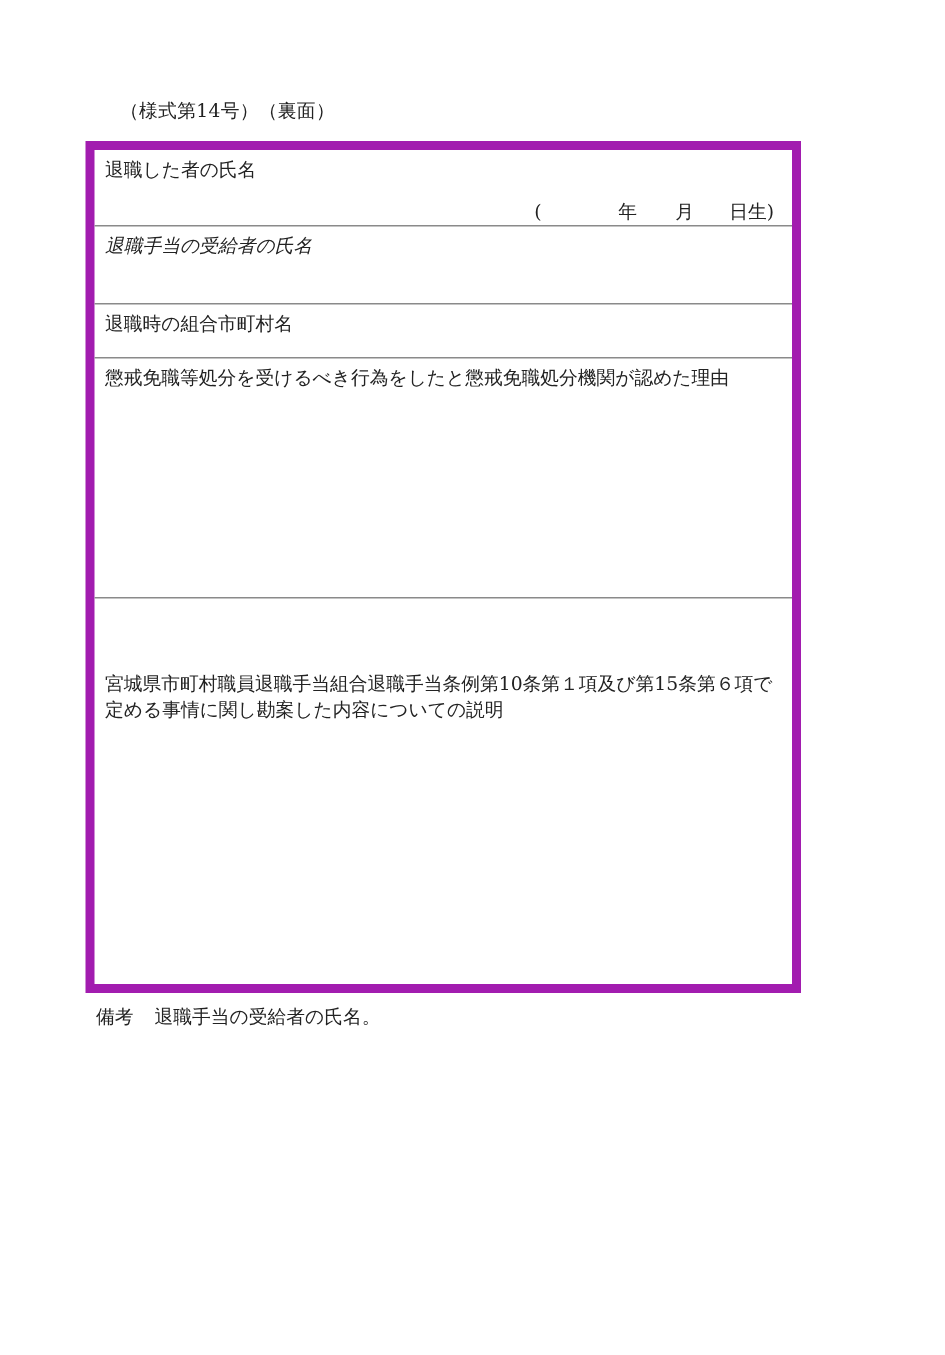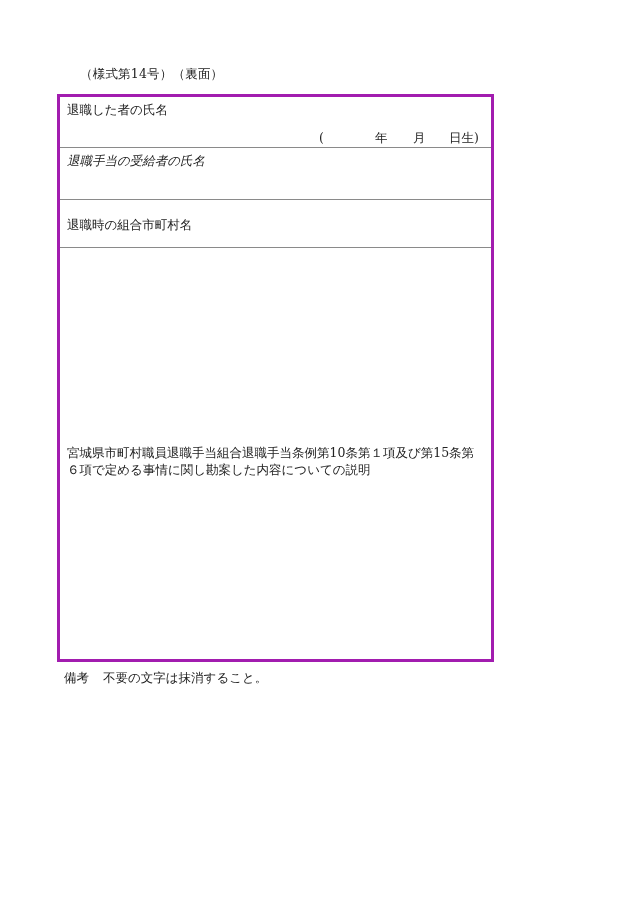--- a/index.html
+++ b/index.html
@@ -1,20 +1,20 @@
 <!DOCTYPE html>
 <html><head>
 <meta charset="utf-8">
 <style>
   html, body { margin: 0; padding: 0; background: #ffffff; }
   body { width: 630px; height: 903px; position: relative; overflow: hidden;
          font-family: "DejaVu Serif", "Liberation Serif", serif; color: #222; }
   .page-heading { position: absolute; left: 80px; top: 66px; font-size: 12.5px; letter-spacing: 0.2px; }
-  .form-table { position: absolute; left: 57px; top: 94px; width: 437px; height: 568px;
-                border: 3px solid #a21caf; box-sizing: border-box; }
+  .form-table { position: absolute; left: 57px; top: 94px; width: 477px; height: 568px;
+                border: 6px solid #a21caf; box-sizing: border-box; }
   .row { position: absolute; left: 0; right: 0; border-bottom: 1px solid #8a8a8a; box-sizing: border-box; }
   .row:last-child { border-bottom: none; }
   .label { position: absolute; left: 7px; top: 4px; font-size: 12.5px; line-height: 17px; }
   .label.wrap { right: 6px; }
   .birth { position: absolute; right: 12px; top: 33px; font-size: 12.5px; display: flex; }
   .birth span { display: inline-block; }
   .note { position: absolute; left: 64px; top: 670px; font-size: 12.5px; }
   .note .gap { display: inline-block; width: 14px; }
 </style>
 </head>
@@ -28,23 +28,26 @@
     <div class="birth">
       <span style="width:56px;">(</span>
       <span style="width:38px;">年</span>
       <span style="width:36px;">月</span>
       <span>日生)</span>
     </div>
   </div>
   <div class="row" style="top:51px; height:52px;font-style:italic;">
     <span class="label">退職手当の受給者の氏名</span>
   </div>
-  <div class="row" style="top:115px; height:36px;text-align:center;">
+  <div class="row" style="top:103px; height:36px;text-align:center;">
     <span class="label">退職時の組合市町村名</span>
+  </div>
+  <div class="row" style="top:139px; height:160px;">
+    <span class="label wrap">懲戒免職等処分を受けるべき行為をしたと懲戒免職処分機関が認めた理由</span>
   </div>
   <div class="row" style="top:299px; height:268px;margin-top:44px;">
     <span class="label wrap">宮城県市町村職員退職手当組合退職手当条例第10条第１項及び第15条第６項で定める事情に関し勘案した内容についての説明</span>
   </div>
 </div>
 
 <div class="note">
-  <span>備考</span><span class="gap"></span><span>不要の文字は抹消すること。</span>
+  <span>備考</span><span class="gap"></span><span>退職手当の受給者の氏名。</span>
 </div>
 
 </body></html>

